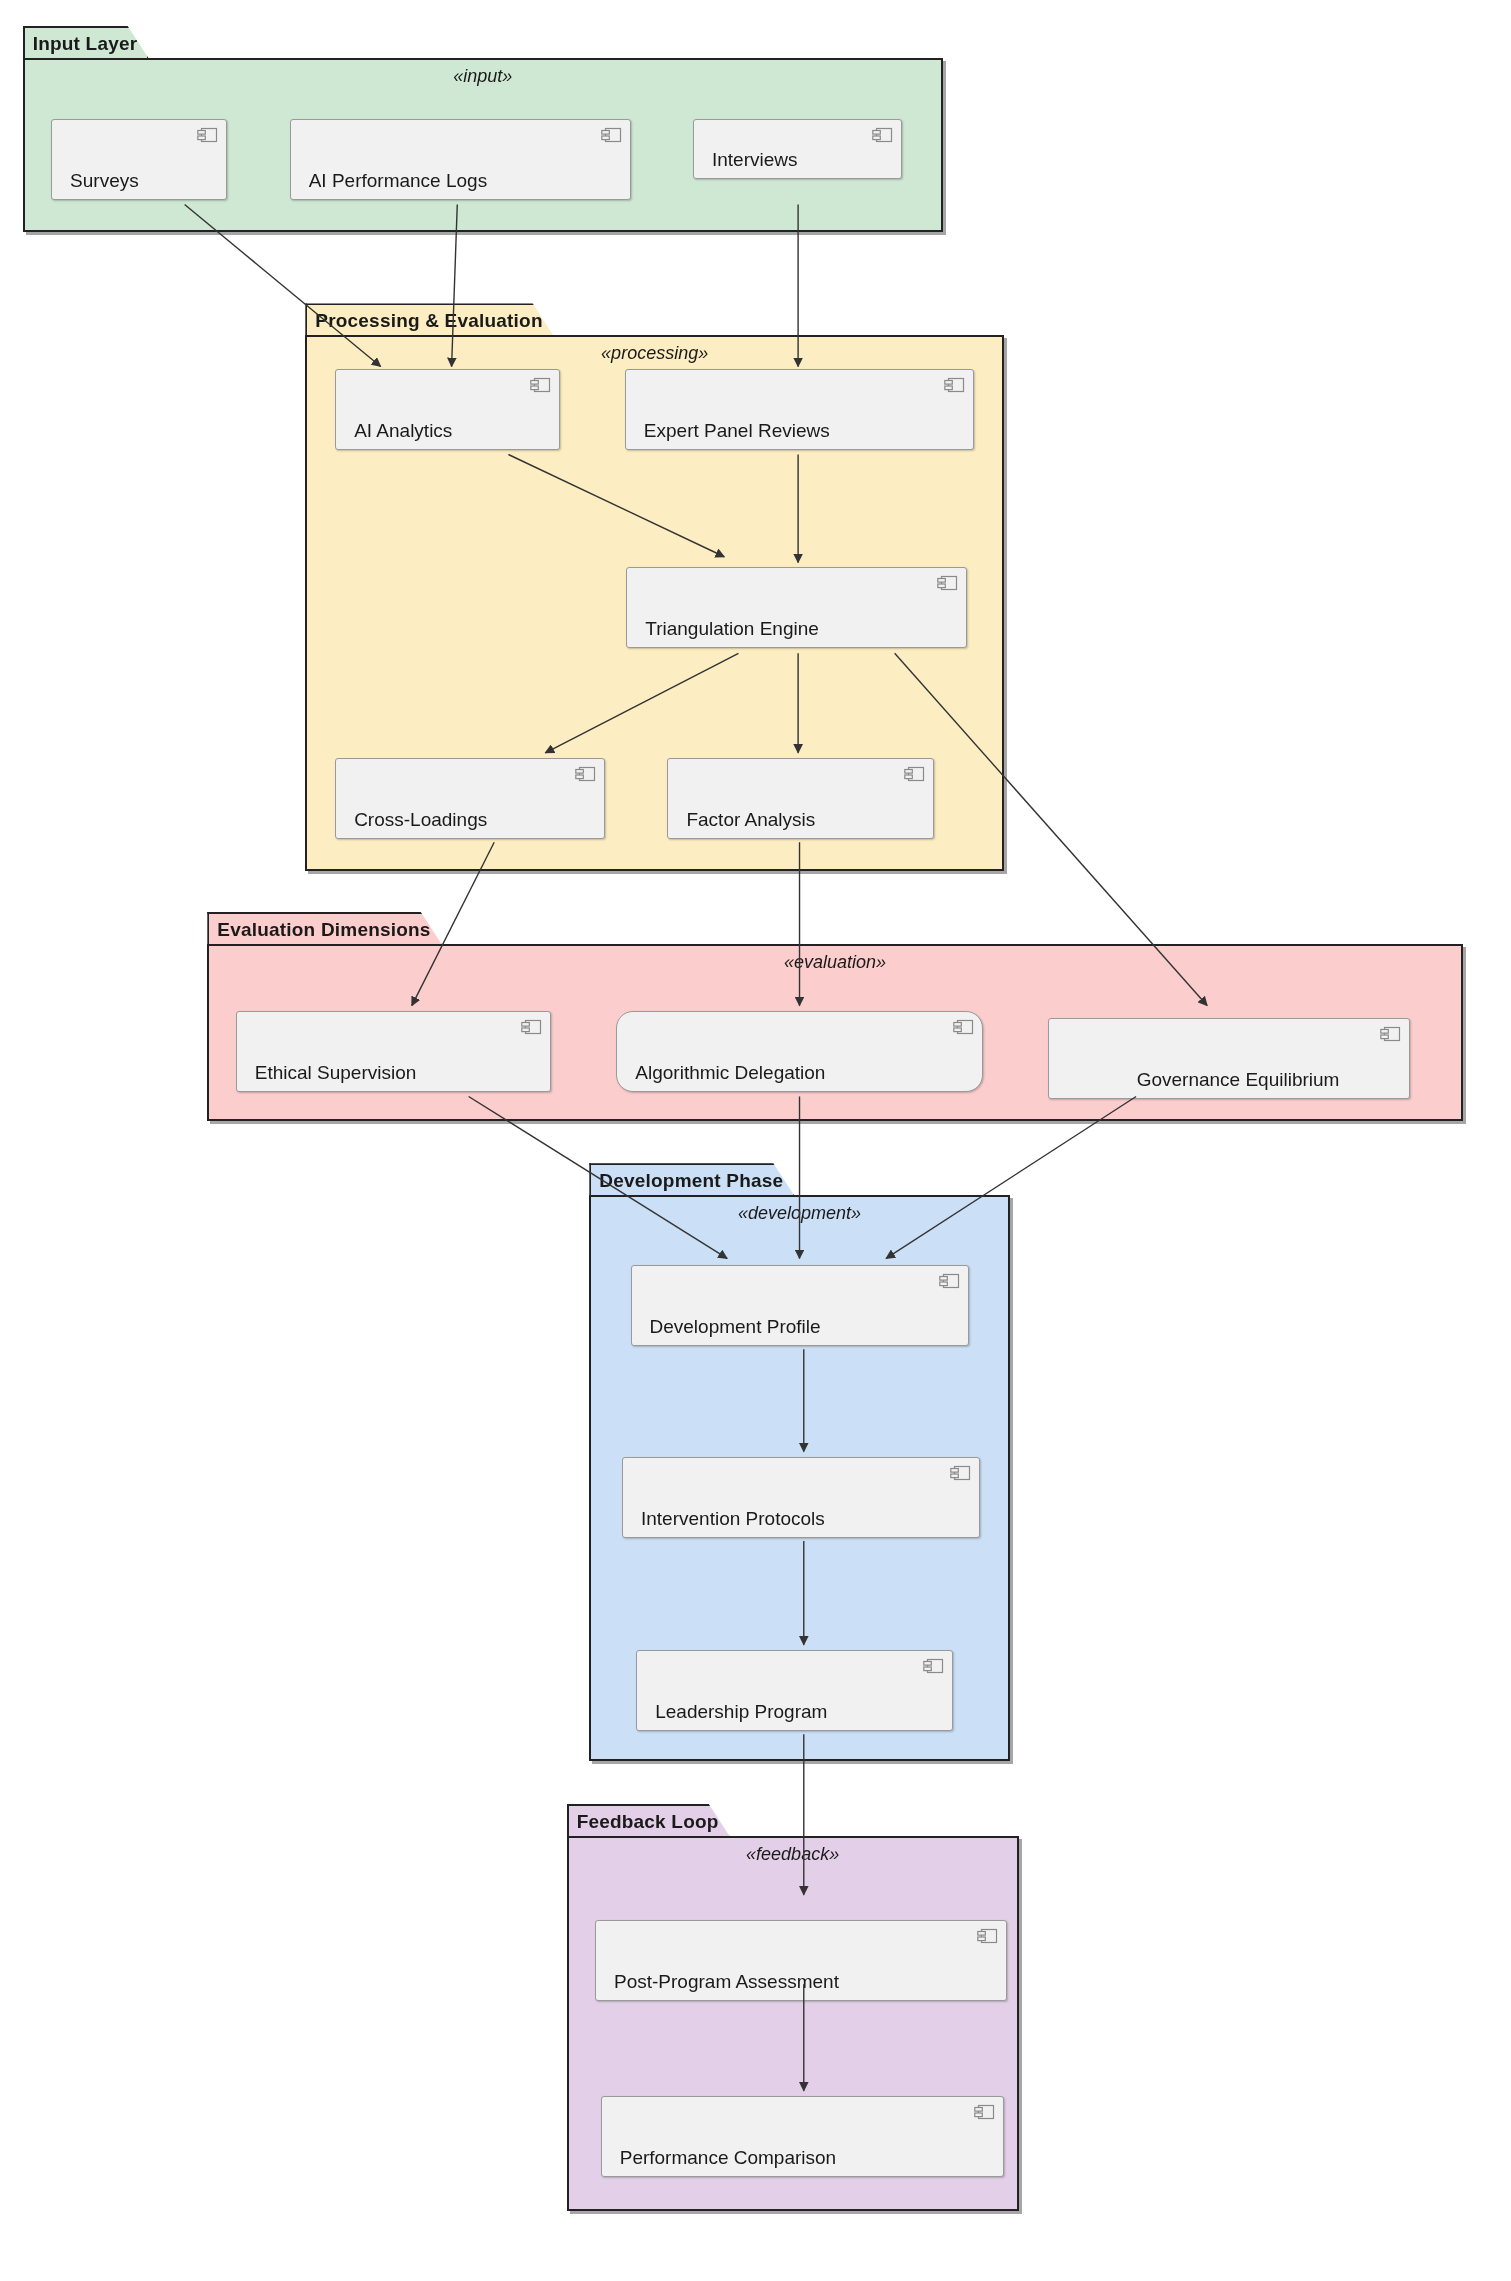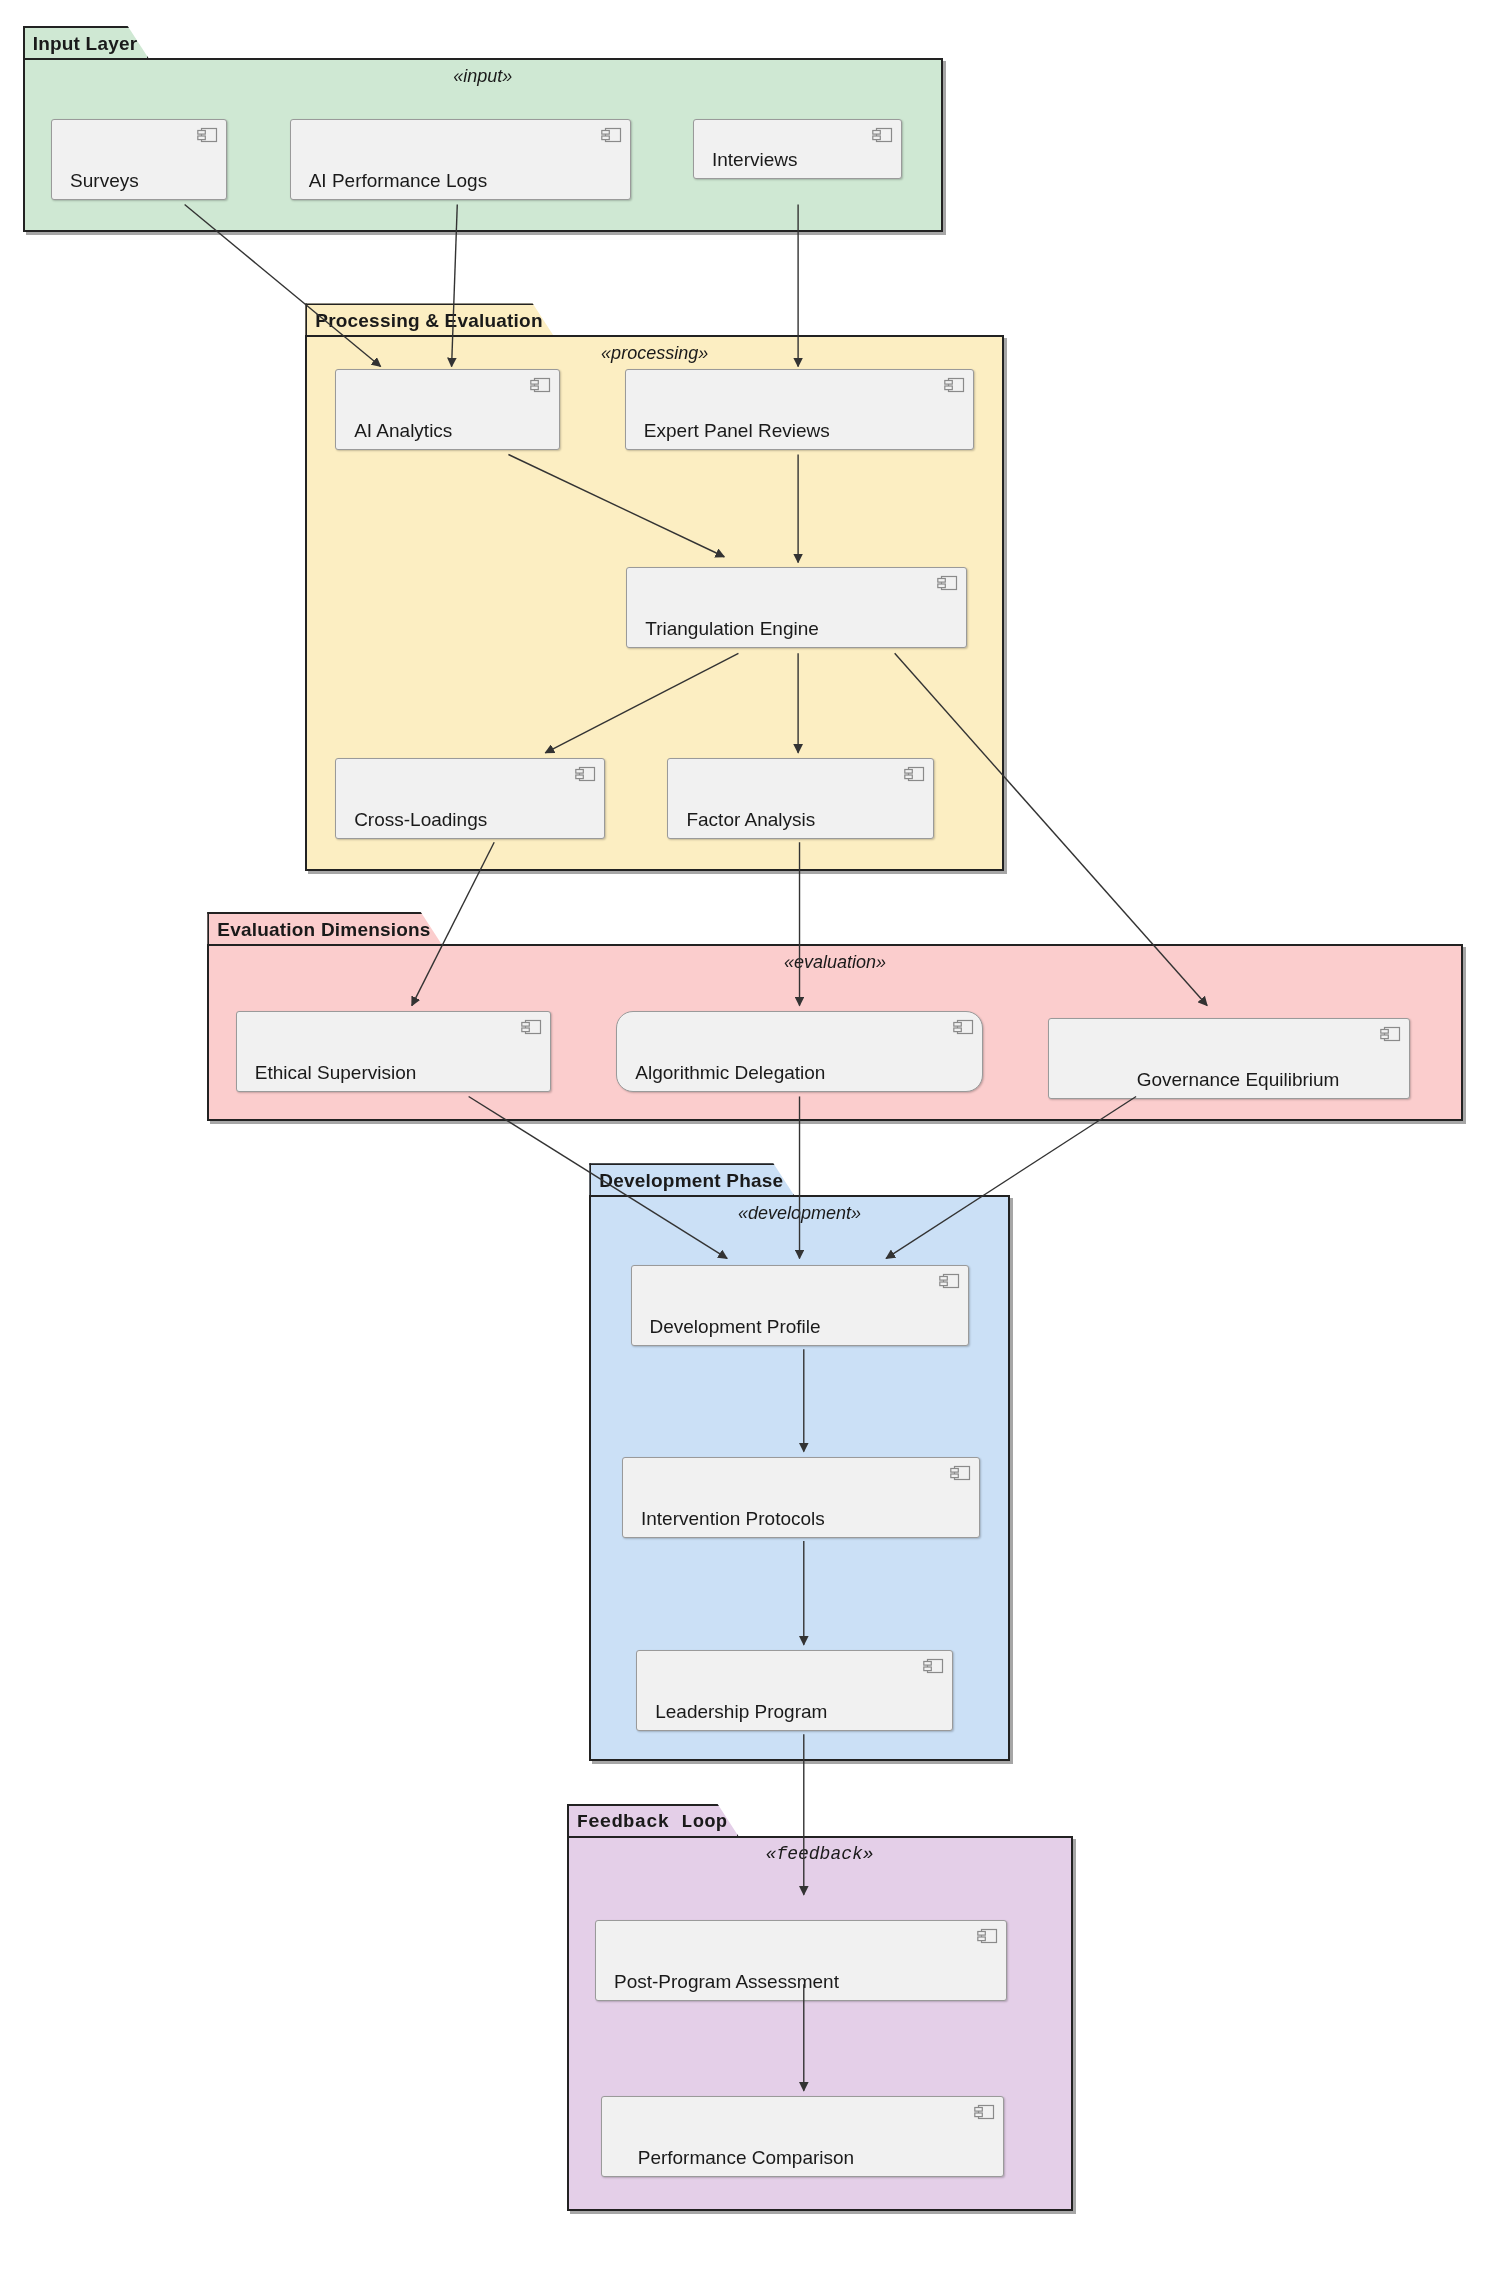--- a/index.html
+++ b/index.html
@@ -157,21 +157,21 @@
         <div class="pkg-body">
           <div class="pkg-stereo">«evaluation»</div>
         </div>
       </div>
       <div class="pkg pkg-dev" style="left: 589.347px; top: 1163.22px; width: 420.353px; height: 597.946px;">
         <div class="pkg-tab">Development Phase</div>
         <div class="pkg-body">
           <div class="pkg-stereo">«development»</div>
         </div>
       </div>
-      <div class="pkg pkg-feed" style="left: 566.625px; top: 1803.78px; width: 506px; height: 407.626px; font-family: Liberation Mono, monospace;">
+      <div class="pkg pkg-feed" style="left: 566.625px; top: 1803.78px; width: 452px; height: 407.626px;">
         <div class="pkg-tab">Feedback Loop</div>
         <div class="pkg-body">
           <div class="pkg-stereo">«feedback»</div>
         </div>
       </div>
     </div>
 
 <div class="node" style="left: 51.1241px; top: 119.305px; width: 176.094px; height: 80.957px;">
 <svg class="comp-icon" viewBox="0 0 21 16">
   <rect x="4.5" y="1.5" width="15" height="13" fill="#f1f1f1" stroke="#8a8a8a" stroke-width="1.2"></rect>
@@ -285,21 +285,21 @@
       <span class="node-label">Leadership Program</span>
     </div>
     <div class="node" style="left: 595.027px; top: 1900.36px; width: 411.833px; height: 80.957px; margin-top: 20px;">
 <svg class="comp-icon" viewBox="0 0 21 16">
   <rect x="4.5" y="1.5" width="15" height="13" fill="#f1f1f1" stroke="#8a8a8a" stroke-width="1.2"></rect>
   <rect x="0.8" y="3.5" width="7.5" height="3.6" fill="#f1f1f1" stroke="#8a8a8a" stroke-width="1.2"></rect>
   <rect x="0.8" y="9" width="7.5" height="3.6" fill="#f1f1f1" stroke="#8a8a8a" stroke-width="1.2"></rect>
 </svg>
       <span class="node-label">Post-Program Assessment</span>
     </div>
-    <div class="node" style="left: 600.708px; top: 2096.36px; width: 403.312px; height: 80.957px; padding-left: 18px;">
+    <div class="node" style="left: 600.708px; top: 2096.36px; width: 403.312px; height: 80.957px;">
 <svg class="comp-icon" viewBox="0 0 21 16">
   <rect x="4.5" y="1.5" width="15" height="13" fill="#f1f1f1" stroke="#8a8a8a" stroke-width="1.2"></rect>
   <rect x="0.8" y="3.5" width="7.5" height="3.6" fill="#f1f1f1" stroke="#8a8a8a" stroke-width="1.2"></rect>
   <rect x="0.8" y="9" width="7.5" height="3.6" fill="#f1f1f1" stroke="#8a8a8a" stroke-width="1.2"></rect>
 </svg>
       <span class="node-label">Performance Comparison</span>
     </div>
   </div>
 
 </body></html>

